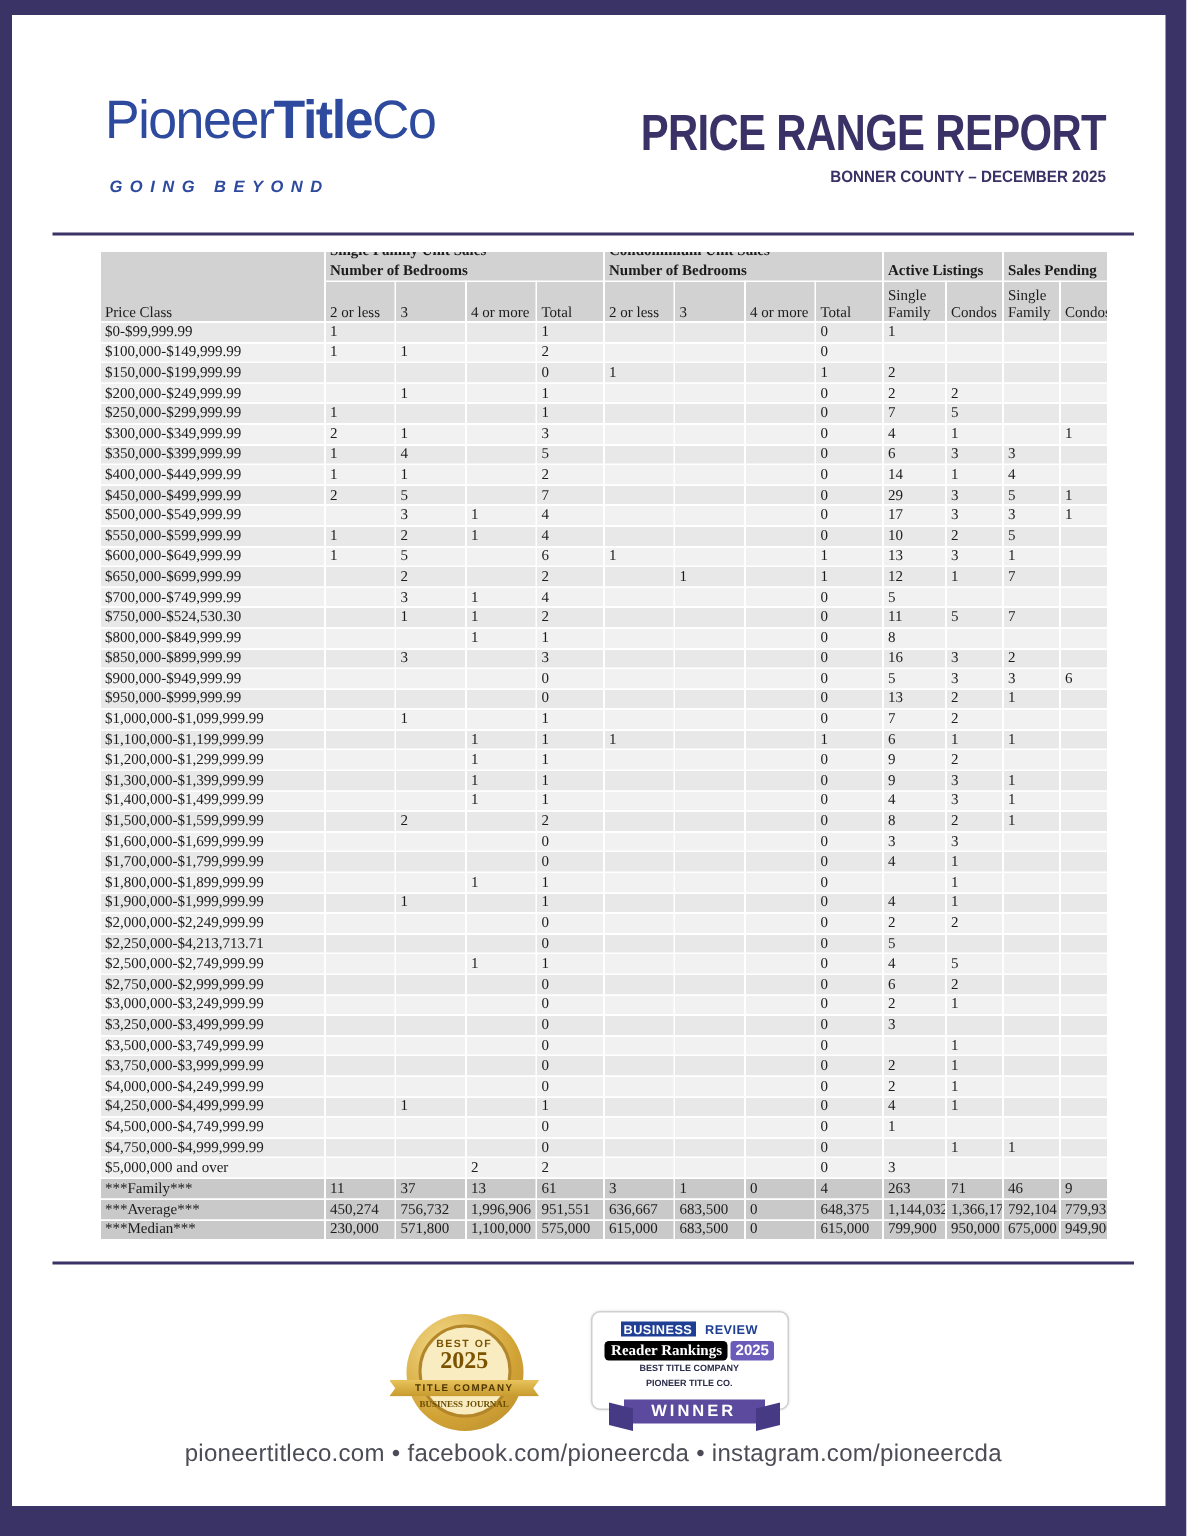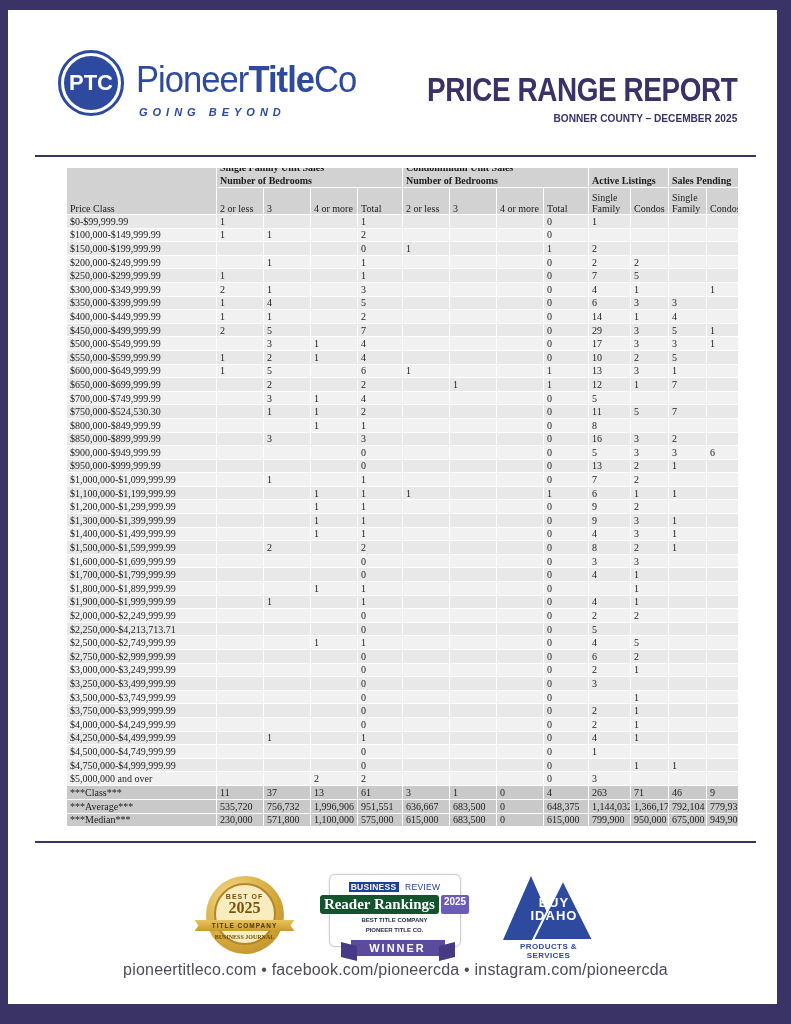--- a/index.html
+++ b/index.html
@@ -25,21 +25,21 @@
     display:flex;align-items:center;justify-content:center;
     font-weight:bold;font-size:22px;letter-spacing:0px;
   }
   .wordmark-wrap{margin-left:12px;padding-top:12px;}
   .wordmark{
     font-size:36px;color:#2d4a9e;line-height:1;letter-spacing:-1px;
     transform:scaleX(0.96);transform-origin:left center;white-space:nowrap;
   }
   .wordmark .bold{font-weight:bold;}
   .tagline{
-    margin-top:8px;margin-left:3px;color:#2d4a9e;font-size:11px;font-weight:bold;
+    margin-top:21px;margin-left:3px;color:#2d4a9e;font-size:11px;font-weight:bold;
     font-style:italic;letter-spacing:5px;
   }
   .title-block{position:absolute;right:54px;top:72px;text-align:right;}
   .report-title{
     font-size:34px;font-weight:800;color:#3a3266;line-height:1;white-space:nowrap;
     letter-spacing:-0.5px;transform:scaleX(0.82);transform-origin:right center;
   }
   .report-subtitle{
     margin-top:6px;font-size:11px;font-weight:bold;color:#3a3266;white-space:nowrap;
     transform:scaleX(0.92);transform-origin:right center;
@@ -96,25 +96,25 @@
     white-space:normal;
   }
   
   .badge-rr{position:relative;width:138px;height:86px;}
   .rr-box{
     width:132px;box-sizing:border-box;background:#fff;border:1px solid #cfcfcf;border-radius:6px;
     padding:5px 4px 12px;text-align:center;box-shadow:0 0 2px rgba(0,0,0,.15);
   }
   .rr-logo{line-height:10px;}
   .rr-biz{background:#1e3f94;color:#fff;font-weight:bold;font-size:8.5px;padding:0 2px;letter-spacing:0.3px;}
-  .rr-rev{color:#1e3f94;font-weight:normal;font-size:8.5px;margin-left:2px;letter-spacing:0.3px;}
+  .rr-rev{color:#1e3f94;font-weight:bold;font-size:8.5px;margin-left:2px;letter-spacing:0.3px;}
   .rr-line2{margin-top:3px;display:flex;justify-content:center;gap:2px;}
   .rr-rank{
-    background:#14532d;color:#fff;font-family:"Liberation Serif",serif;font-weight:bold;
-    font-size:15px;padding:1px 4px;border-radius:3px;white-space:nowrap;
+    background:#000000;color:#fff;font-family:"Liberation Serif",serif;font-weight:bold;
+    font-size:10px;padding:1px 4px;border-radius:3px;white-space:nowrap;
   }
   .rr-year{background:#6a5cb8;color:#fff;font-weight:bold;font-size:10px;padding:1px 3px;border-radius:2px;}
   .rr-small1,.rr-small2{font-size:6px;font-weight:bold;color:#2b2b4a;line-height:8px;margin-top:2px;}
   .rr-ribbon{
     position:relative;margin:-7px auto 0;width:94px;background:#5b4a9e;color:#fff;
     text-align:center;font-weight:bold;font-size:11px;letter-spacing:2px;padding:2px 0;
     z-index:2;
   }
   .rr-ribbon::before,.rr-ribbon::after{
     content:"";position:absolute;top:4px;width:16px;height:15px;background:#463a85;z-index:-1;
@@ -135,23 +135,20 @@
     position:absolute;left:0;top:961px;width:100%;text-align:center;
     font-size:16px;color:#4c4c57;letter-spacing:0.2px;
   }
 </style>
 </head>
 <body>
 
 <div class="frame"></div>
 
 <div class="brand">
-  <div class="ptc-circle">
-    <div class="ptc-inner">PTC</div>
-  </div>
   <div class="wordmark-wrap">
     <div class="wordmark"><span>Pioneer</span><span class="bold">Title</span><span>Co</span></div>
     <div class="tagline">GOING BEYOND</div>
   </div>
 </div>
 
 <div class="title-block">
   <div class="report-title">PRICE RANGE REPORT</div>
   <div class="report-subtitle">BONNER COUNTY – DECEMBER 2025</div>
 </div>
@@ -838,37 +835,37 @@
         <td></td>
         <td></td>
         <td></td>
         <td>0</td>
         <td>3</td>
         <td></td>
         <td></td>
         <td></td>
       </tr>
       <tr class="summary">
-        <td>***Class***</td>
+        <td>***Family***</td>
         <td>11</td>
         <td>37</td>
         <td>13</td>
         <td>61</td>
         <td>3</td>
         <td>1</td>
         <td>0</td>
         <td>4</td>
         <td>263</td>
         <td>71</td>
         <td>46</td>
         <td>9</td>
       </tr>
       <tr class="summary">
         <td>***Average***</td>
-        <td>535,720</td>
+        <td>450,274</td>
         <td>756,732</td>
         <td>1,996,906</td>
         <td>951,551</td>
         <td>636,667</td>
         <td>683,500</td>
         <td>0</td>
         <td>648,375</td>
         <td>1,144,032</td>
         <td>1,366,172</td>
         <td>792,104</td>
@@ -916,29 +913,16 @@
       <div class="rr-line2">
         <span class="rr-rank">Reader Rankings</span>
         <span class="rr-year">2025</span>
       </div>
       <div class="rr-small1">BEST TITLE COMPANY</div>
       <div class="rr-small2">PIONEER TITLE CO.</div>
     </div>
     <div class="rr-ribbon">WINNER</div>
   </div>
 
-  <div class="badge-bi">
-    <div class="bi-mn">
-      <svg width="96" height="66" viewBox="0 0 96 66">
-        <polygon points="30,2 2,66 58,66" fill="#2d4a9e"></polygon>
-        <polygon points="62,6 32,66 92,66" fill="#2d4a9e" stroke="#ffffff" stroke-width="2"></polygon>
-      </svg>
-      <div class="bi-text">
-        <span>BUY</span><br>
-        <span>IDAHO</span>
-      </div>
-    </div>
-    <div class="bi-sub">PRODUCTS &amp; SERVICES</div>
-  </div>
 
 </div>
 
 <div class="footer-links">pioneertitleco.com • facebook.com/pioneercda • instagram.com/pioneercda</div>
 
 </body></html>

